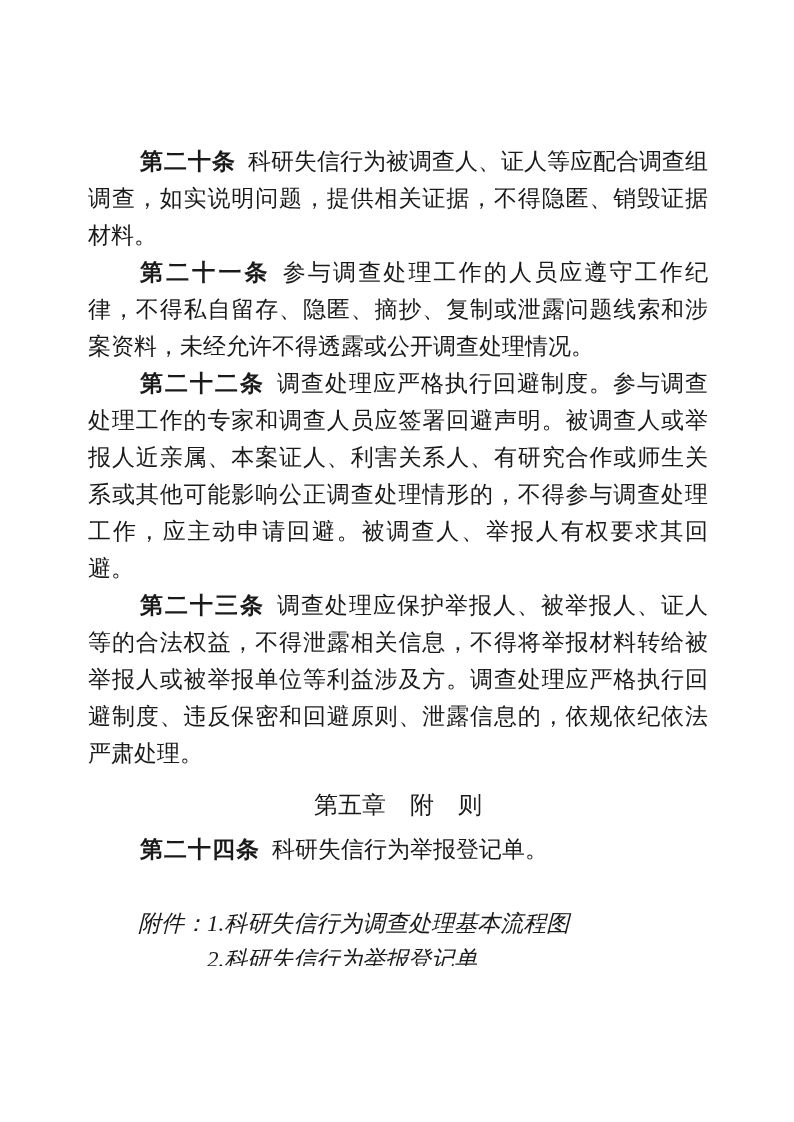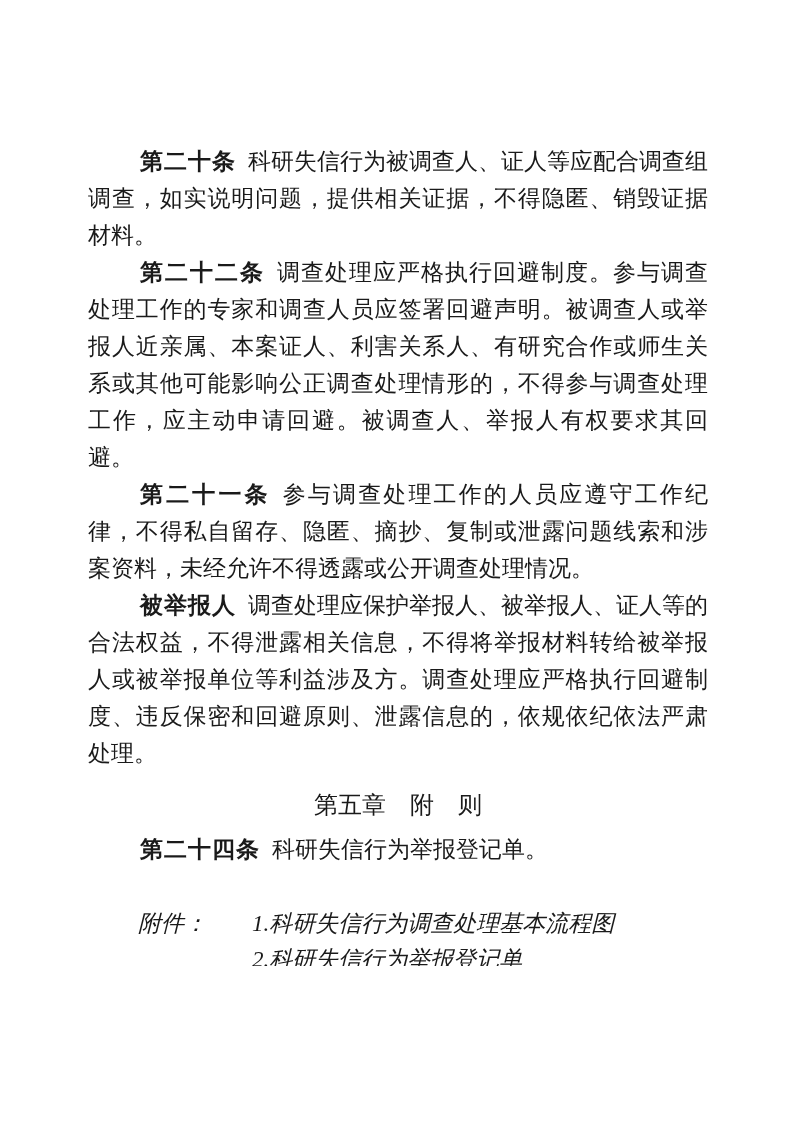--- a/index.html
+++ b/index.html
@@ -51,21 +51,20 @@
     line-height: 36px;
     text-align: left;
     font-style: italic;
   }
   .att-label {
     margin-left: 50px;
     white-space: nowrap;
   }
   .att-items {
     flex: 1;
-    margin-left: 45px;
   }
   .att-item {
     margin: 0;
   }
   .page-number {
     position: absolute;
     top: 1003px;
     right: 101px;
     font-size: 21px;
     line-height: 26px;
@@ -74,25 +73,25 @@
   }
 </style>
 </head>
 <body>
 
 <div class="page">
   <div class="content">
 
     <p class="para"><span class="art-num">第二十条</span><span>科研失信行为被调查人、证人等应配合调查组调查，如实说明问题，提供相关证据，不得隐匿、销毁证据材料。</span></p>
 
+    <p class="para"><span class="art-num">第二十一条</span><span>参与调查处理工作的人员应遵守工作纪律，不得私自留存、隐匿、摘抄、复制或泄露问题线索和涉案资料，未经允许不得透露或公开调查处理情况。</span></p>
+
     <p class="para"><span class="art-num">第二十二条</span><span>调查处理应严格执行回避制度。参与调查处理工作的专家和调查人员应签署回避声明。被调查人或举报人近亲属、本案证人、利害关系人、有研究合作或师生关系或其他可能影响公正调查处理情形的，不得参与调查处理工作，应主动申请回避。被调查人、举报人有权要求其回避。</span></p>
 
-    <p class="para"><span class="art-num">第二十一条</span><span>参与调查处理工作的人员应遵守工作纪律，不得私自留存、隐匿、摘抄、复制或泄露问题线索和涉案资料，未经允许不得透露或公开调查处理情况。</span></p>
-
-    <p class="para"><span class="art-num">被举报人</span><span>调查处理应保护举报人、被举报人、证人等的合法权益，不得泄露相关信息，不得将举报材料转给被举报人或被举报单位等利益涉及方。调查处理应严格执行回避制度、违反保密和回避原则、泄露信息的，依规依纪依法严肃处理。</span></p>
+    <p class="para"><span class="art-num">第二十三条</span><span>调查处理应保护举报人、被举报人、证人等的合法权益，不得泄露相关信息，不得将举报材料转给被举报人或被举报单位等利益涉及方。调查处理应严格执行回避制度、违反保密和回避原则、泄露信息的，依规依纪依法严肃处理。</span></p>
 
     <h2 class="chapter">第五章　附　则</h2>
 
     <p class="para"><span class="art-num">第二十四条</span><span>科研失信行为举报登记单。</span></p>
 
 
     <div class="attachments">
       <span class="att-label">附件：</span>
       <div class="att-items">
         <p class="att-item">1.科研失信行为调查处理基本流程图</p>

